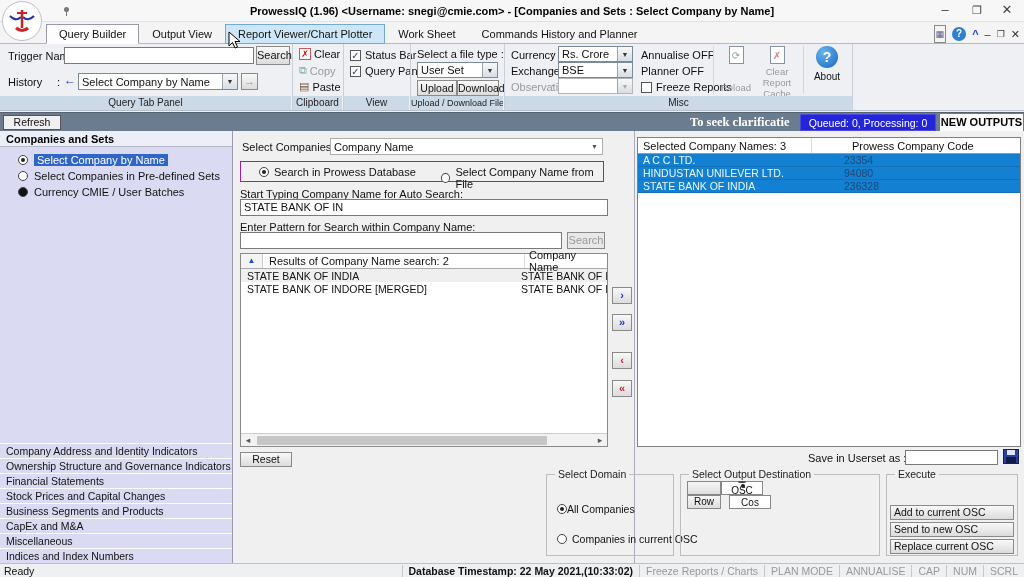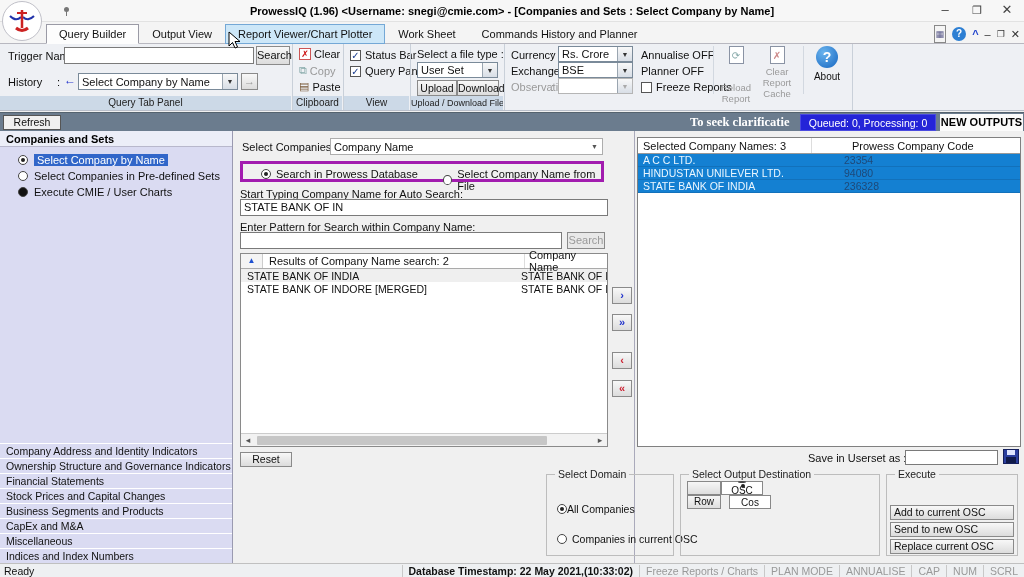--- a/index.html
+++ b/index.html
@@ -49,21 +49,21 @@
 
   
   .sidebar { left:0; top:131px; width:233px; height:432px; background:#dadbf2; border-right:1px solid #9a9ab0; }
   .side-header { left:0; top:0; width:232px; height:16px; background:#eceef8; border-bottom:1px solid #b8b8cc; font-weight:bold; padding:2px 0 0 6px; color:#000; }
   .side-item-label { white-space:nowrap; }
   .side-sel { background:#3166c9; color:#fff; padding:0 3px; }
   .nav-item { left:0; width:232px; height:15px; border-top:1px solid #fff; padding:1px 0 0 6px; font-size:10.5px; color:#111; white-space:nowrap; overflow:hidden; }
 
   
   .midsep { left:634px; top:131px; width:1px; height:432px; background:#aab; }
-  .radio-box { border:3px solid #a21caf; }
+  .radio-box { border:1px solid #a21caf; }
   .results { background:#fff; border:1px solid #8a8a8a; }
   .res-header { height:15px; border-bottom:1px solid #aaa; display:flex; align-items:center; }
   .sortcell { width:22px; align-self:stretch; border-right:1px solid #ccc; background:#f4f4f4; text-align:center; font-size:8px; color:#1d4fd0; line-height:14px; }
   .res-row { height:13px; display:flex; align-items:center; font-size:10.5px; }
   .col-div { width:1px; align-self:stretch; background:#ddd; }
   .hscroll { position:absolute; left:0; bottom:0; width:100%; height:13px; background:#f2f2f2; border-top:1px solid #ccc; display:flex; align-items:center; }
   .hs-btn { width:14px; height:12px; text-align:center; font-size:9px; color:#555; line-height:12px; }
   .hs-thumb { height:9px; background:#c6c6c6; border-radius:1px; }
 
   .xfer { width:20px; height:17px; font-weight:bold; font-size:11px; line-height:15px; }
@@ -217,20 +217,21 @@
   </div>
   <div class="abs" style="left:756px; top:2px; width:42px; text-align:center; color:#9a9a9a;">
     <div class="mini-doc" style="margin:0 auto; color:#c88;">✗</div>
     <div style="font-size:9.5px; margin-top:2px;"><span>Clear Report</span><br><span>Cache</span></div>
   </div>
   <div class="abs" style="left:803px; top:2px; width:1px; height:48px; background:#d2d8e0;"></div>
   <div class="abs" style="left:812px; top:2px; width:30px; text-align:center;">
     <div style="width:22px; height:22px; margin:0 auto; border-radius:50%; background:radial-gradient(circle at 35% 30%, #6ab4ee, #1565c0); color:#fff; font-weight:bold; font-size:14px; line-height:22px;">?</div>
     <div style="font-size:10px; margin-top:3px; color:#111;">About</div>
   </div>
+  <div class="abs rib-caption" style="left:505px; width:347px;">Misc</div>
   <div class="abs rib-sep" style="left:852px;"></div>
 </div>
 
 <div class="abs refreshbar">
   <div class="abs btn" style="left:3px; top:2px; width:58px; height:15px; font-size:10.5px; line-height:13px; background:#f0f0f0; border-color:#555;">Refresh</div>
   <div class="abs marquee" style="left:690px; top:2px;">To seek clarificatie</div>
   <div class="abs queuebox" style="left:800px; top:1px; width:136px; height:17px;">Queued: 0, Processing: 0</div>
   <div class="abs newoutputs" style="left:940px; top:1px; width:83px; height:17px;">NEW OUTPUTS</div>
 </div>
 
@@ -240,21 +241,21 @@
   <div class="abs" style="left:18px; top:23px; display:flex; gap:6px; align-items:center;">
     <span class="radio sel"></span>
     <span class="side-item-label side-sel">Select Company by Name</span>
   </div>
   <div class="abs" style="left:18px; top:39px; display:flex; gap:6px; align-items:center;">
     <span class="radio"></span>
     <span class="side-item-label">Select Companies in Pre-defined Sets</span>
   </div>
   <div class="abs" style="left:18px; top:55px; display:flex; gap:6px; align-items:center;">
     <span class="radio filled"></span>
-    <span class="side-item-label">Execute CMIE / User Charts</span>
+    <span class="side-item-label">Currency CMIE / User Batches</span>
   </div>
 
   <div class="abs nav-item" style="top:312px;">Company Address and Identity Indicators</div>
   <div class="abs nav-item" style="top:327px;">Ownership Structure and Governance Indicators</div>
   <div class="abs nav-item" style="top:342px;">Financial Statements</div>
   <div class="abs nav-item" style="top:357px;">Stock Prices and Capital Changes</div>
   <div class="abs nav-item" style="top:372px;">Business Segments and Products</div>
   <div class="abs nav-item" style="top:387px;">CapEx and M&amp;A</div>
   <div class="abs nav-item" style="top:402px;">Miscellaneous</div>
   <div class="abs nav-item" style="top:417px;">Indices and Index Numbers</div>

